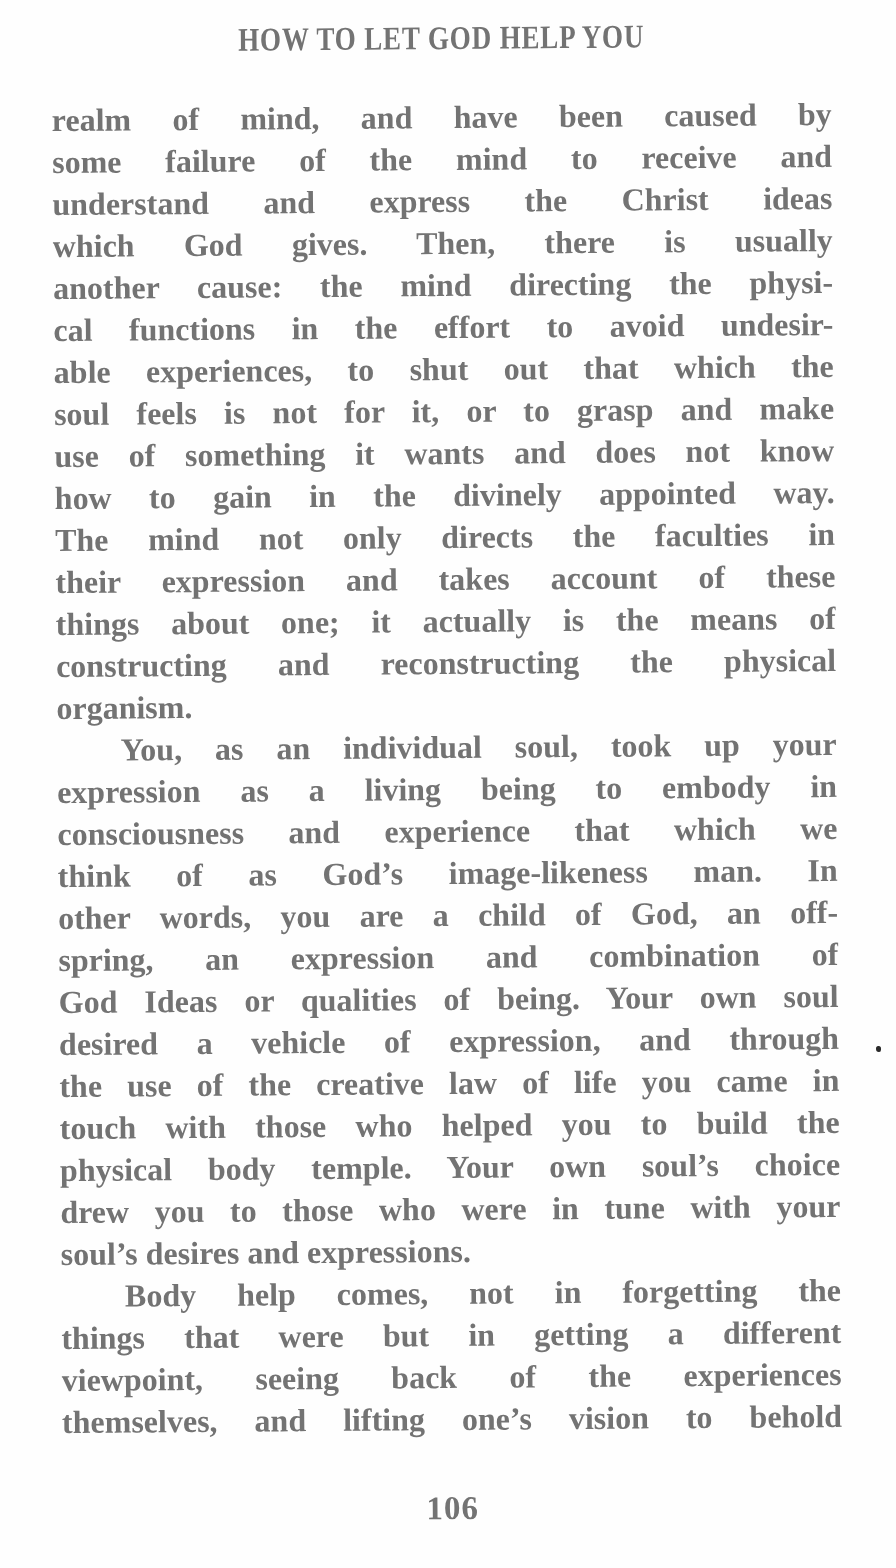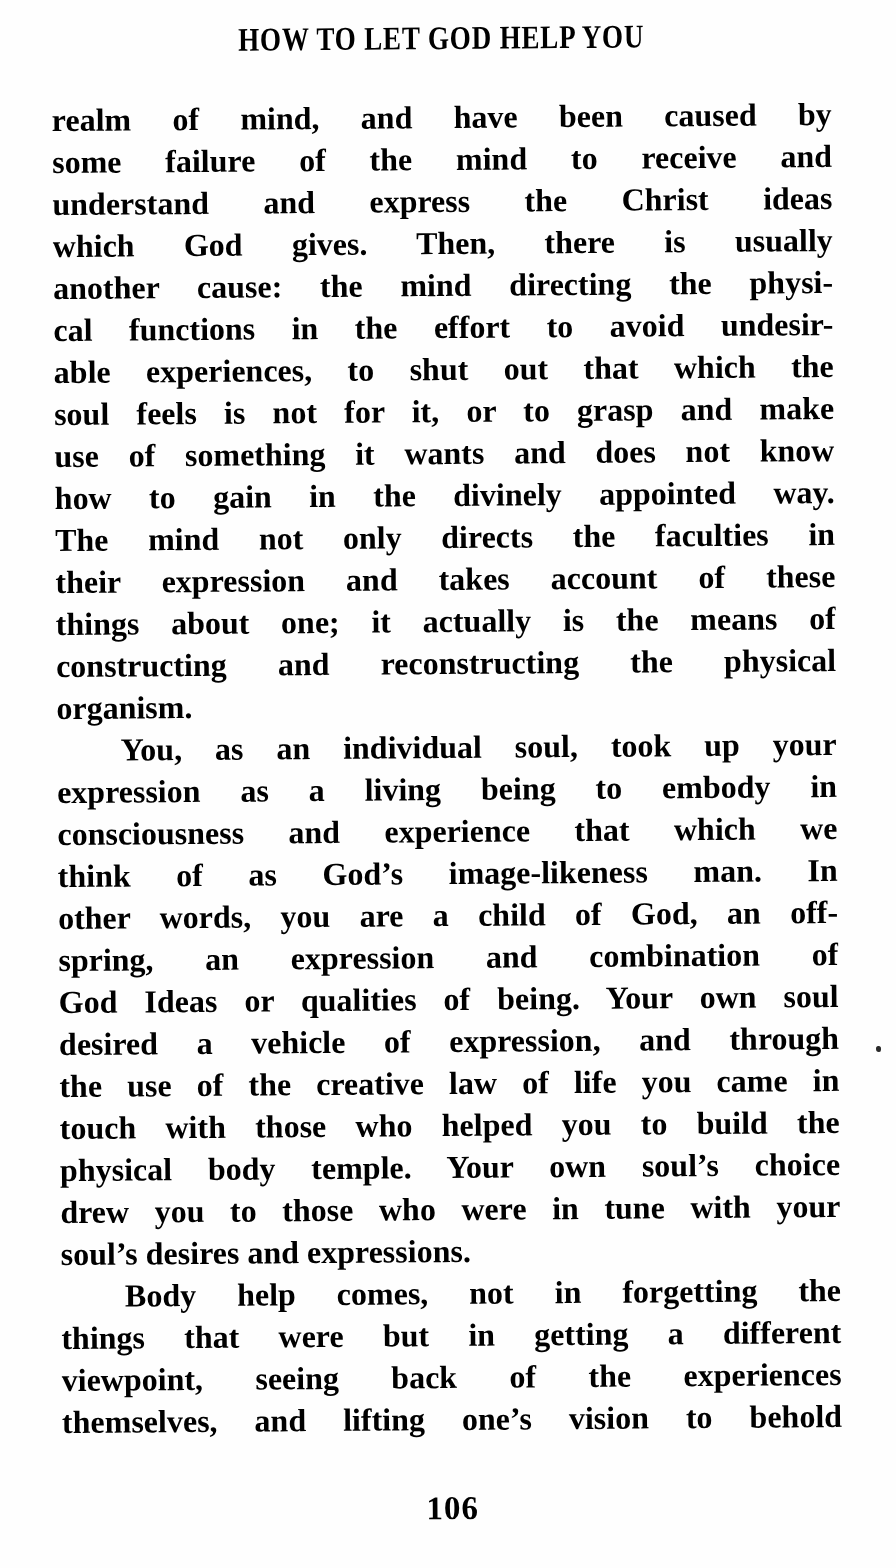--- a/index.html
+++ b/index.html
@@ -7,21 +7,21 @@
     padding: 0;
     background: #ffffff;
   }
   .page {
     position: relative;
     width: 896px;
     height: 1568px;
     margin: 0 auto;
     background: #fefefe;
     overflow: hidden;
-    color: #000000;
+    color: #737373;
     font-family: "Liberation Serif", "DejaVu Serif", serif;
   }
   .scan-content {
     position: absolute;
     inset: 0;
     transform: rotate(-0.45deg);
     transform-origin: 50% 50%;
   }
   .running-header {
     position: absolute;

